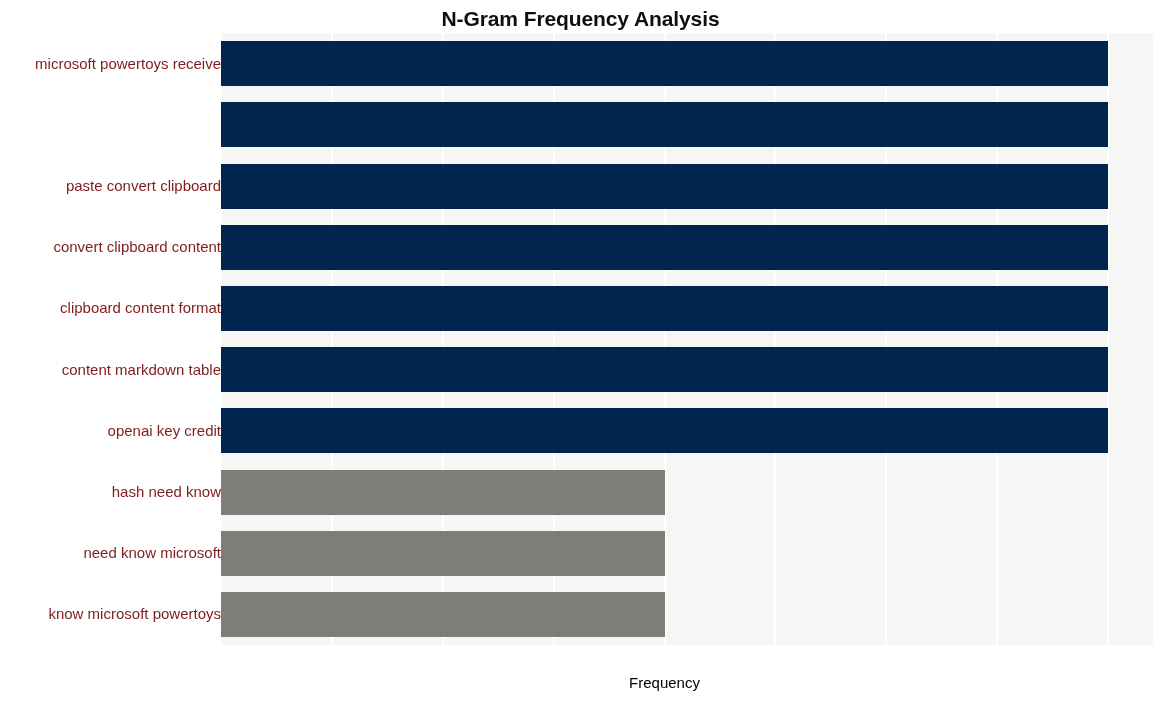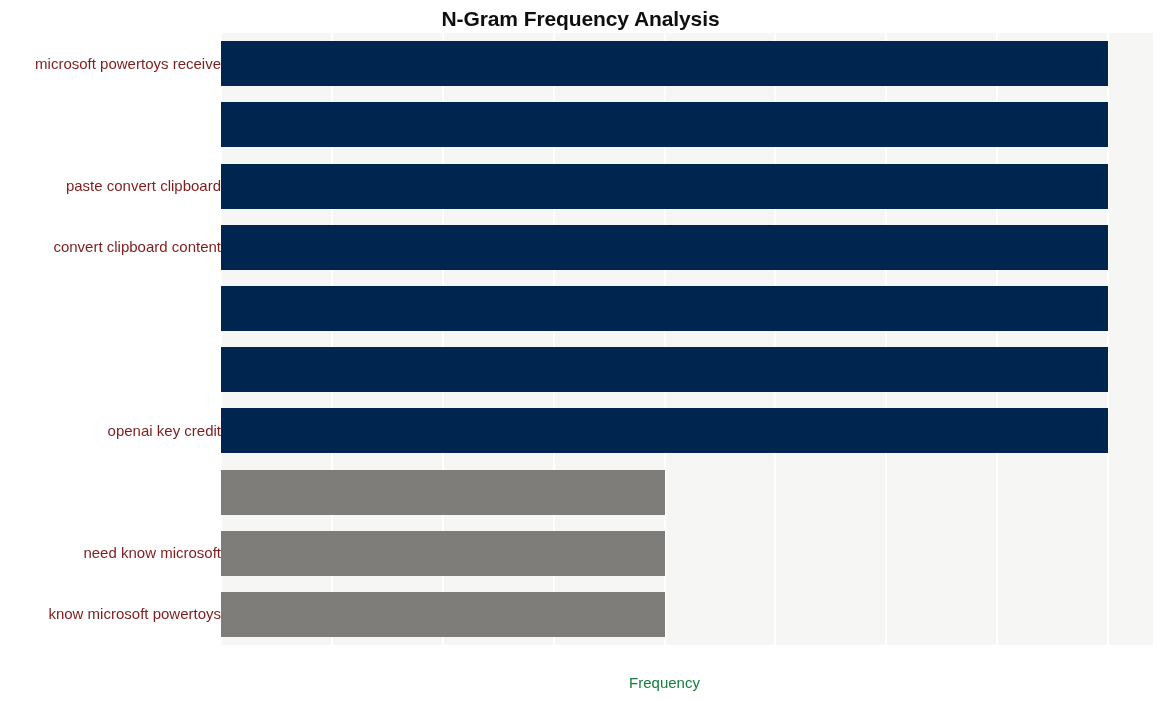--- a/index.html
+++ b/index.html
@@ -101,21 +101,21 @@
     white-space: nowrap;
   }
 
   #xlabel {
     position: absolute;
     left: 221px;
     top: 673px;
     width: 887px;
     text-align: center;
     font-size: 15px;
-    color: #15803d;
+    color: #000000;
     line-height: 19px;
     white-space: nowrap;
   }
 </style>
 </head>
 <body>
 
 <div id="figure">
 
   <div id="chart-title">N-Gram Frequency Analysis</div>
@@ -143,21 +143,24 @@
         <div class="bar" title="hash need know: 1" style="top: 436.5px; width: 443.5px; background: rgb(127, 125, 122);"></div>
         <div class="bar" title="need know microsoft: 1" style="top: 497.7px; width: 443.5px; background: rgb(127, 125, 122);"></div>
         <div class="bar" title="know microsoft powertoys: 1" style="top: 558.9px; width: 443.5px; background: rgb(127, 125, 122);"></div>
       </div>
   </div>
 
   <div id="ytick-layer">
       <div class="ytick" style="top: 21.6px;">microsoft powertoys receive</div>
       <div class="ytick" style="top: 205.2px;">convert clipboard content</div>
       <div class="ytick" style="top: 144px;">paste convert clipboard</div>
+      <div class="ytick" style="top: 266.4px;">clipboard content format</div>
+      <div class="ytick" style="top: 327.6px;">content markdown table</div>
       <div class="ytick" style="top: 388.8px;">openai key credit</div>
+      <div class="ytick" style="top: 450px;">hash need know</div>
       <div class="ytick" style="top: 511.2px;">need know microsoft</div>
       <div class="ytick" style="top: 572.4px;">know microsoft powertoys</div>
     </div>
 
 
   <div id="xlabel">Frequency</div>
 
 </div>
 
 </body></html>

